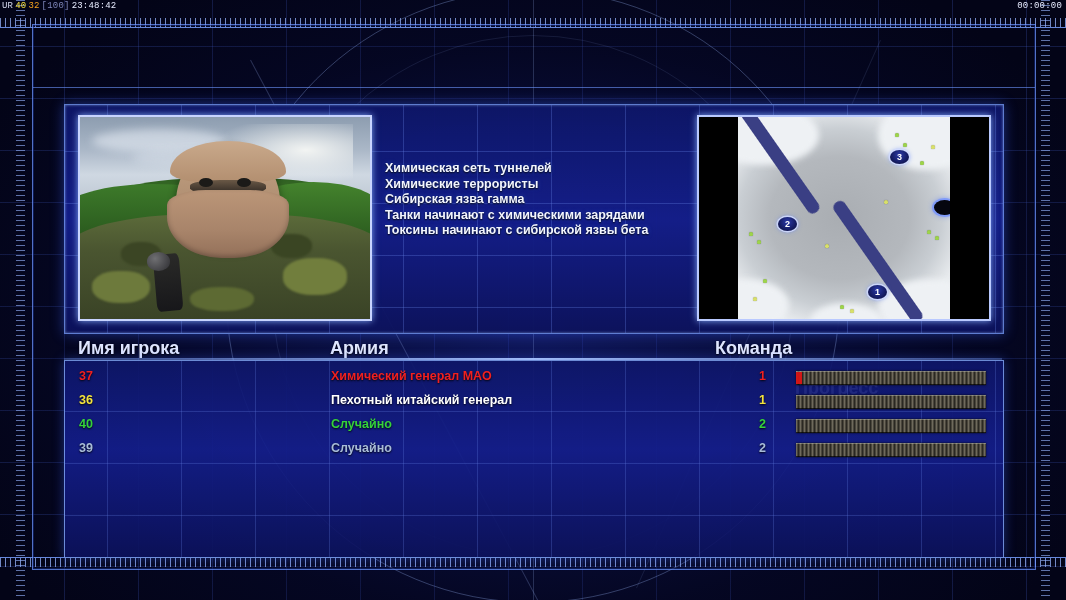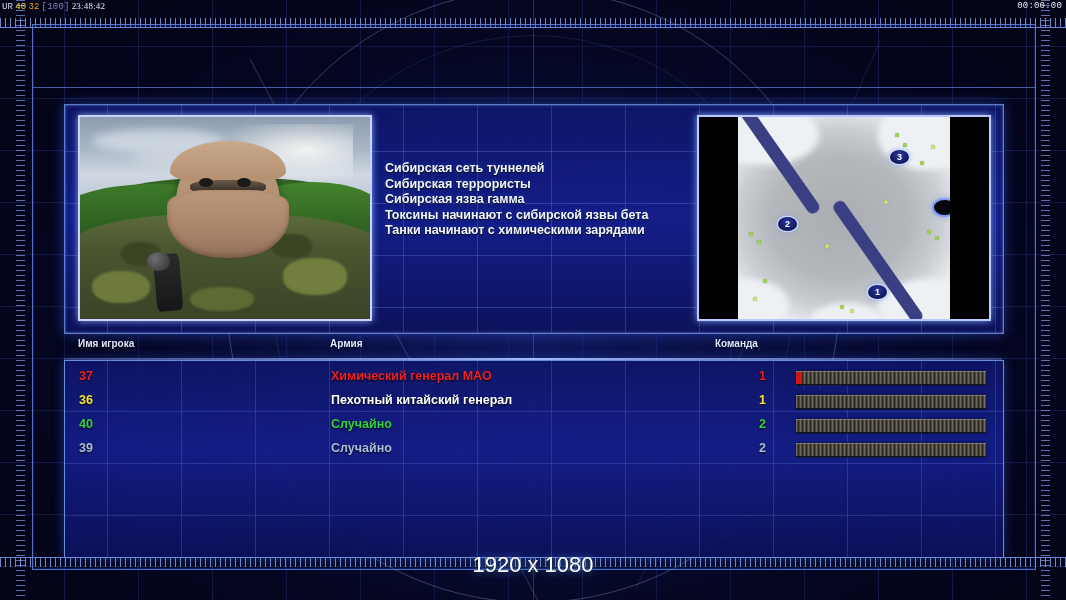--- a/index.html
+++ b/index.html
@@ -50,21 +50,21 @@
 
   
   .statusbar{position:absolute;top:0;left:0;right:0;height:13px;font-size:9px;
     font-family:"Liberation Mono","DejaVu Sans Mono",monospace;letter-spacing:.2px;}
   .status-left{position:absolute;left:2px;top:1px;white-space:nowrap;}
   .status-left span{margin-right:2px;}
   .s-ur{color:#d8dcf0;}
   .s-n1{color:#f5e03a;}
   .s-n2{color:#f5a21e;text-align:right;}
   .s-br{color:#7e86b8;}
-  .s-tm{color:#e8ecff;font-family:Liberation Serif, serif;}
+  .s-tm{color:#e8ecff;}
   .status-right{position:absolute;right:4px;top:1px;color:#e8ecff;}
 
   
   .frame{
     position:absolute;left:32px;top:24px;width:1002px;height:544px;
     border:1px solid rgba(110,150,255,.75);
     box-shadow:0 0 0 1px rgba(20,40,120,.6) inset;
   }
   .frame-inner-line{position:absolute;left:0;right:0;top:62px;height:1px;background:rgba(110,150,255,.6);}
 
@@ -173,21 +173,21 @@
     position:absolute;width:21px;height:15px;border-radius:50%;
     background:#05060f;box-shadow:0 0 0 2px rgba(120,150,255,.8), 0 0 6px rgba(60,100,255,.9);
   }
   .mm-tree{position:absolute;width:4px;height:4px;background:#9dd44a;border-radius:50% 50% 40% 40%;
     box-shadow:0 0 1px rgba(0,0,0,.5);}
   .mm-tree.y{background:#d8e06a;}
 
   
   .roster-head{position:absolute;left:64px;top:338px;width:938px;height:20px;}
   .roster-head .h{
-    position:absolute;top:0;font-size:10px;font-weight:bold;color:#dfe6ff;
+    position:absolute;top:0;font-size:18px;font-weight:bold;color:#dfe6ff;
     text-shadow:0 1px 2px #000;white-space:nowrap;
   }
   .hdr-rule{position:absolute;left:64px;top:358px;width:938px;height:2px;
     background:linear-gradient(90deg,rgba(150,190,255,.25),rgba(190,215,255,.95),rgba(150,190,255,.25));}
 
   .roster-panel{
     position:absolute;left:64px;top:360px;width:938px;height:196px;
     background:linear-gradient(180deg,rgba(14,22,105,.92) 0%, rgba(20,30,140,.92) 45%, rgba(12,18,92,.92) 100%);
     border:1px solid rgba(140,180,255,.75);
     box-shadow:0 0 11px rgba(60,100,255,.4);
@@ -278,25 +278,25 @@
       <div class="pt-wrapTop"></div>
       <div class="pt-eyes"></div>
       <div class="pt-eye" style="left:41%;"></div>
       <div class="pt-eye" style="left:54%;"></div>
       <div class="pt-mask"></div>
       <div class="pt-strap"></div>
       <div class="pt-knob"></div>
     </div>
 
     <div class="desc">
-      <div>Сибирская сеть туннелей</div>
-      <div>Сибирская террористы</div>
+      <div>Химическая сеть туннелей</div>
+      <div>Химические террористы</div>
       <div>Сибирская язва гамма</div>
+      <div>Танки начинают с химическими зарядами</div>
       <div>Токсины начинают с сибирской язвы бета</div>
-      <div>Танки начинают с химическими зарядами</div>
     </div>
 
     <div class="minimap">
       <div class="mm-inner">
         <div class="mm-land"></div>
         <div class="mm-snow" style="left:-14%;top:-6%;width:52%;height:30%;"></div>
         <div class="mm-snow" style="right:-12%;top:-8%;width:46%;height:34%;"></div>
         <div class="mm-snow" style="left:-16%;bottom:-6%;width:40%;height:26%;"></div>
         <div class="mm-snow" style="right:-14%;bottom:-8%;width:48%;height:28%;"></div>
         <div class="mm-snow" style="left:34%;bottom:-10%;width:34%;height:18%;"></div>
@@ -365,15 +365,14 @@
     <div class="row" style="top:76px;">
       <div class="cell c-name" style="color:#a8bcd8;">39</div>
       <div class="cell c-army" style="color:#a8bcd8;">Случайно</div>
       <div class="cell c-team" style="color:#a8bcd8;">2</div>
       <div class="bar">
         <div class="bar-fill" style="width:0%;background:#a8bcd8;"></div>
       </div>
     </div>
   </div>
 
-  <div class="res">1920 x 1080</div>
 
 </div>
 
 </body></html>

